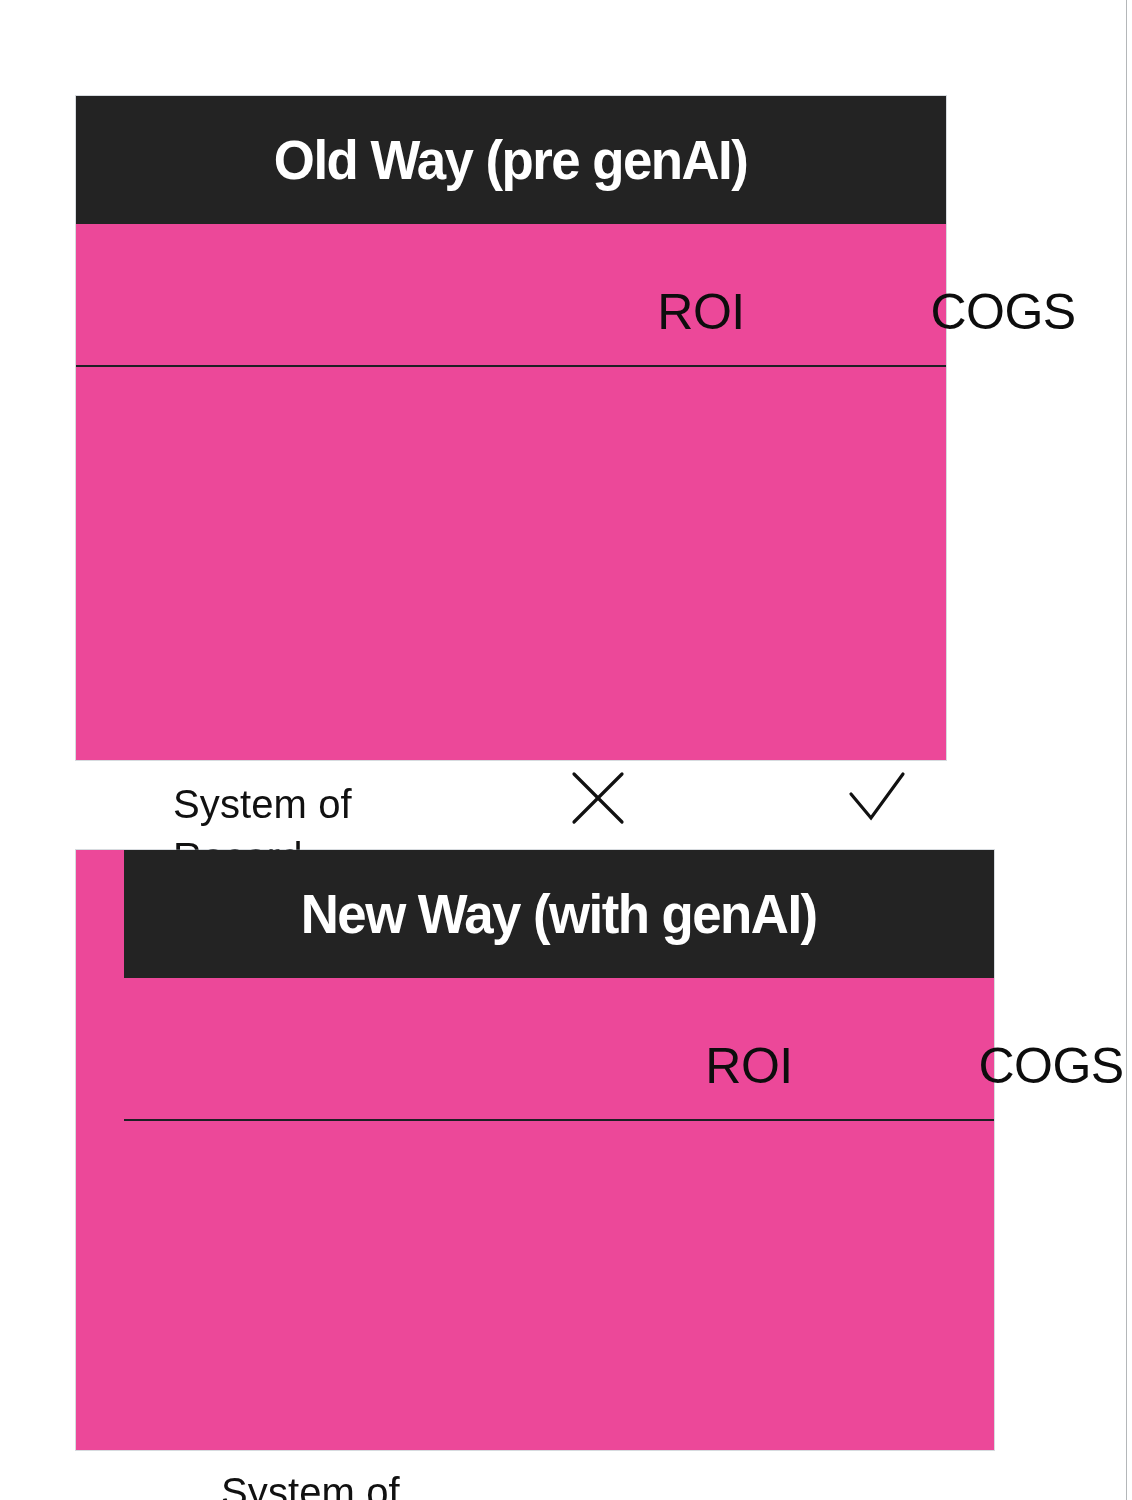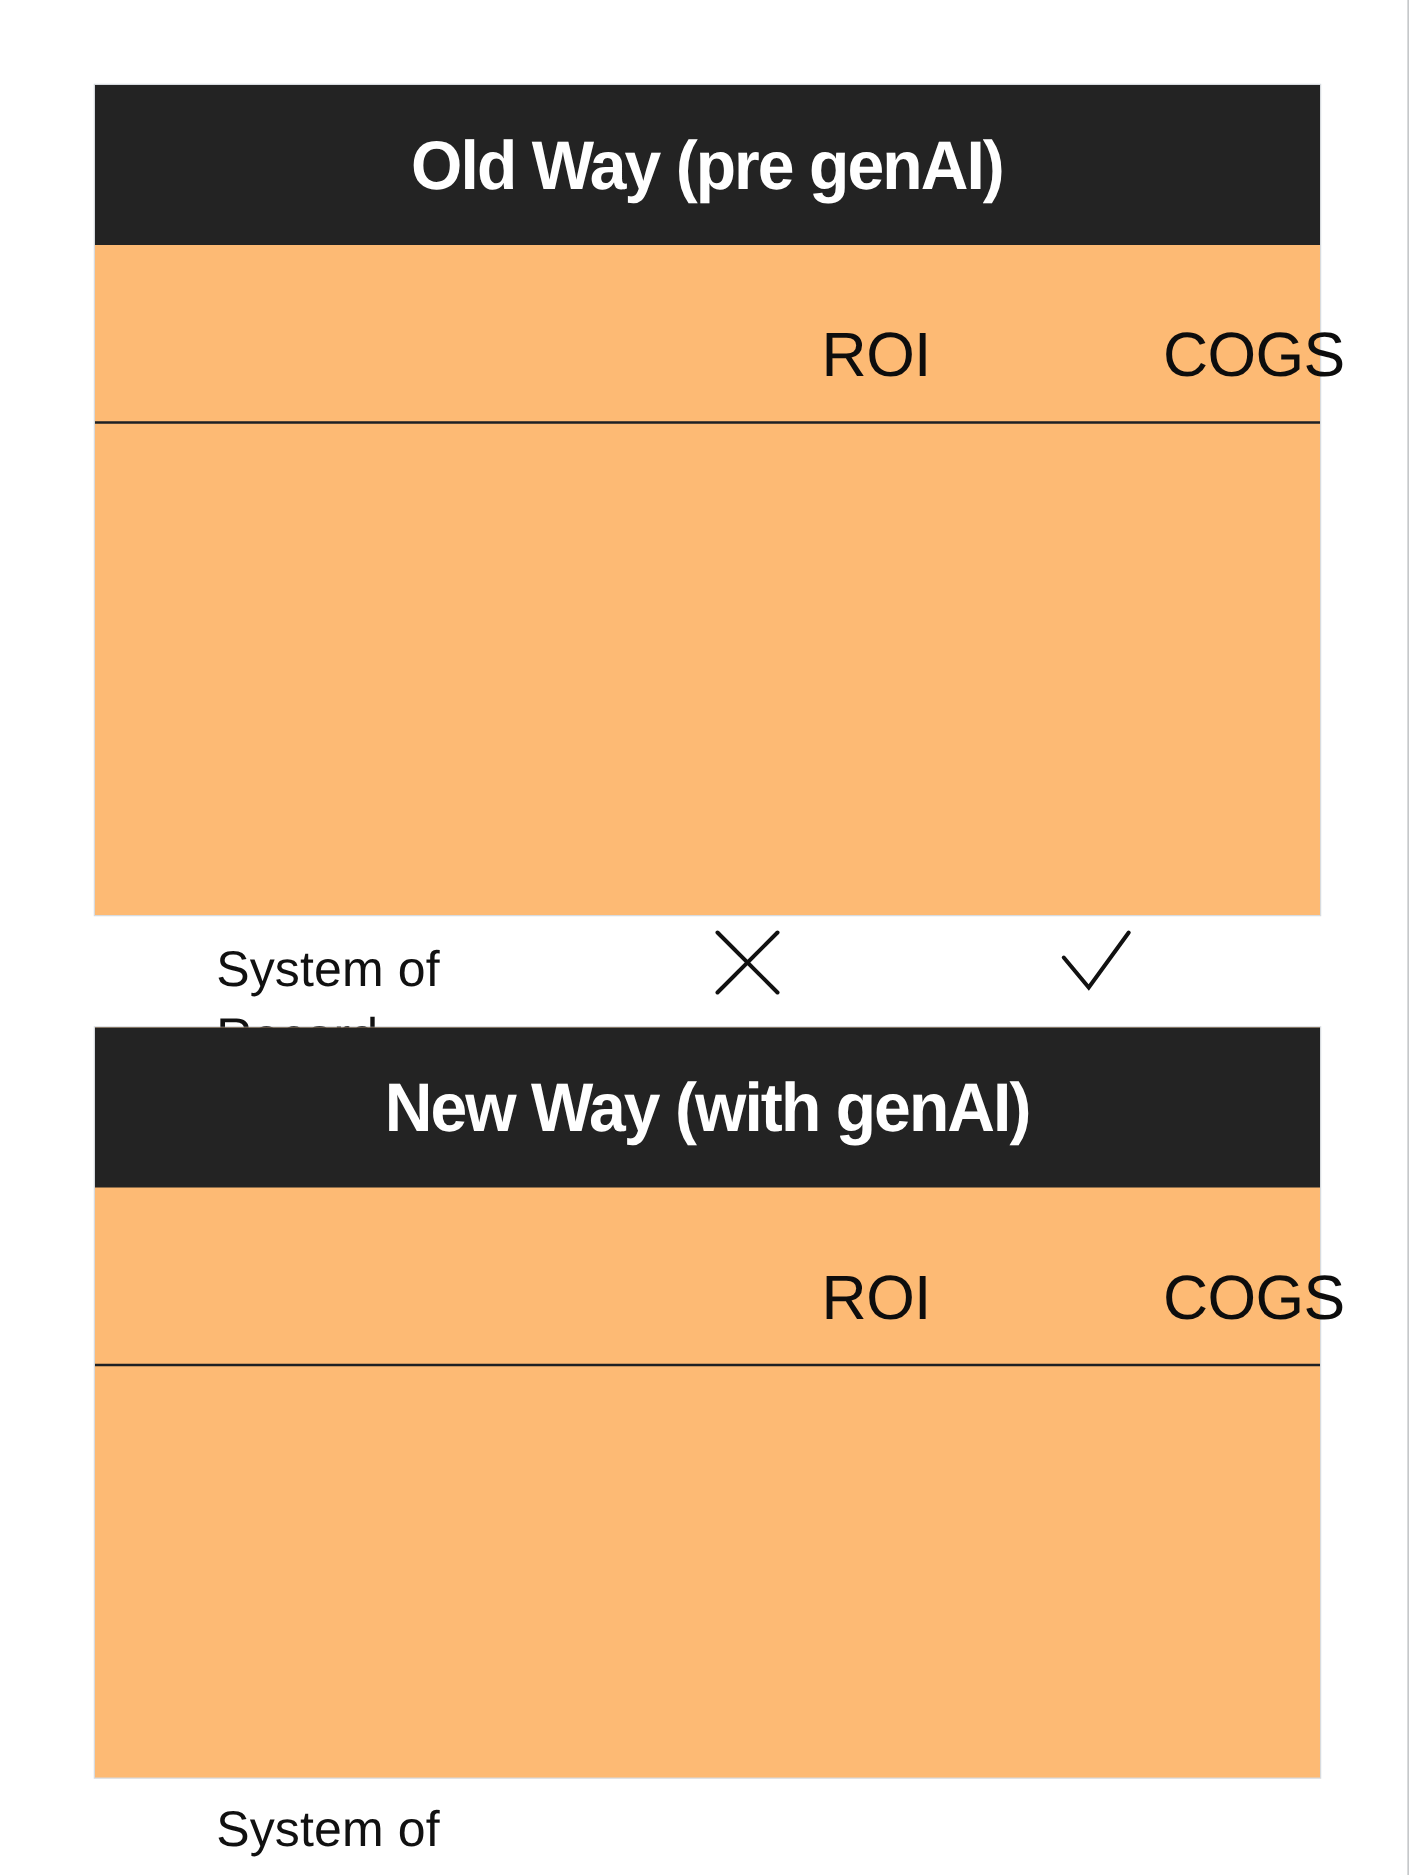--- a/index.html
+++ b/index.html
@@ -29,27 +29,28 @@
   .cards {
     position: absolute;
     left: 76px;
     top: 0;
     width: 980px;
   }
 
   .card {
     position: absolute;
     left: 0;
-    width: 980px;
-    background: #fdba74;
+    width: 870px;
+    background: #ec4899;
     box-shadow: 0 0 0 1px rgba(150,160,170,0.38);
+    margin-top: 28px;
   }
 
   #card-old  { top: 68px;  height: 664px; }
-  #card-new  { top: 822px; height: 600px; }
+  #card-new  { top: 822px; height: 600px; padding-left: 48px; }
 
   .card-header {
     background: #232323;
     height: 128px;
     display: flex;
     align-items: center;
     justify-content: center;
   }
 
   .card-header-title {

